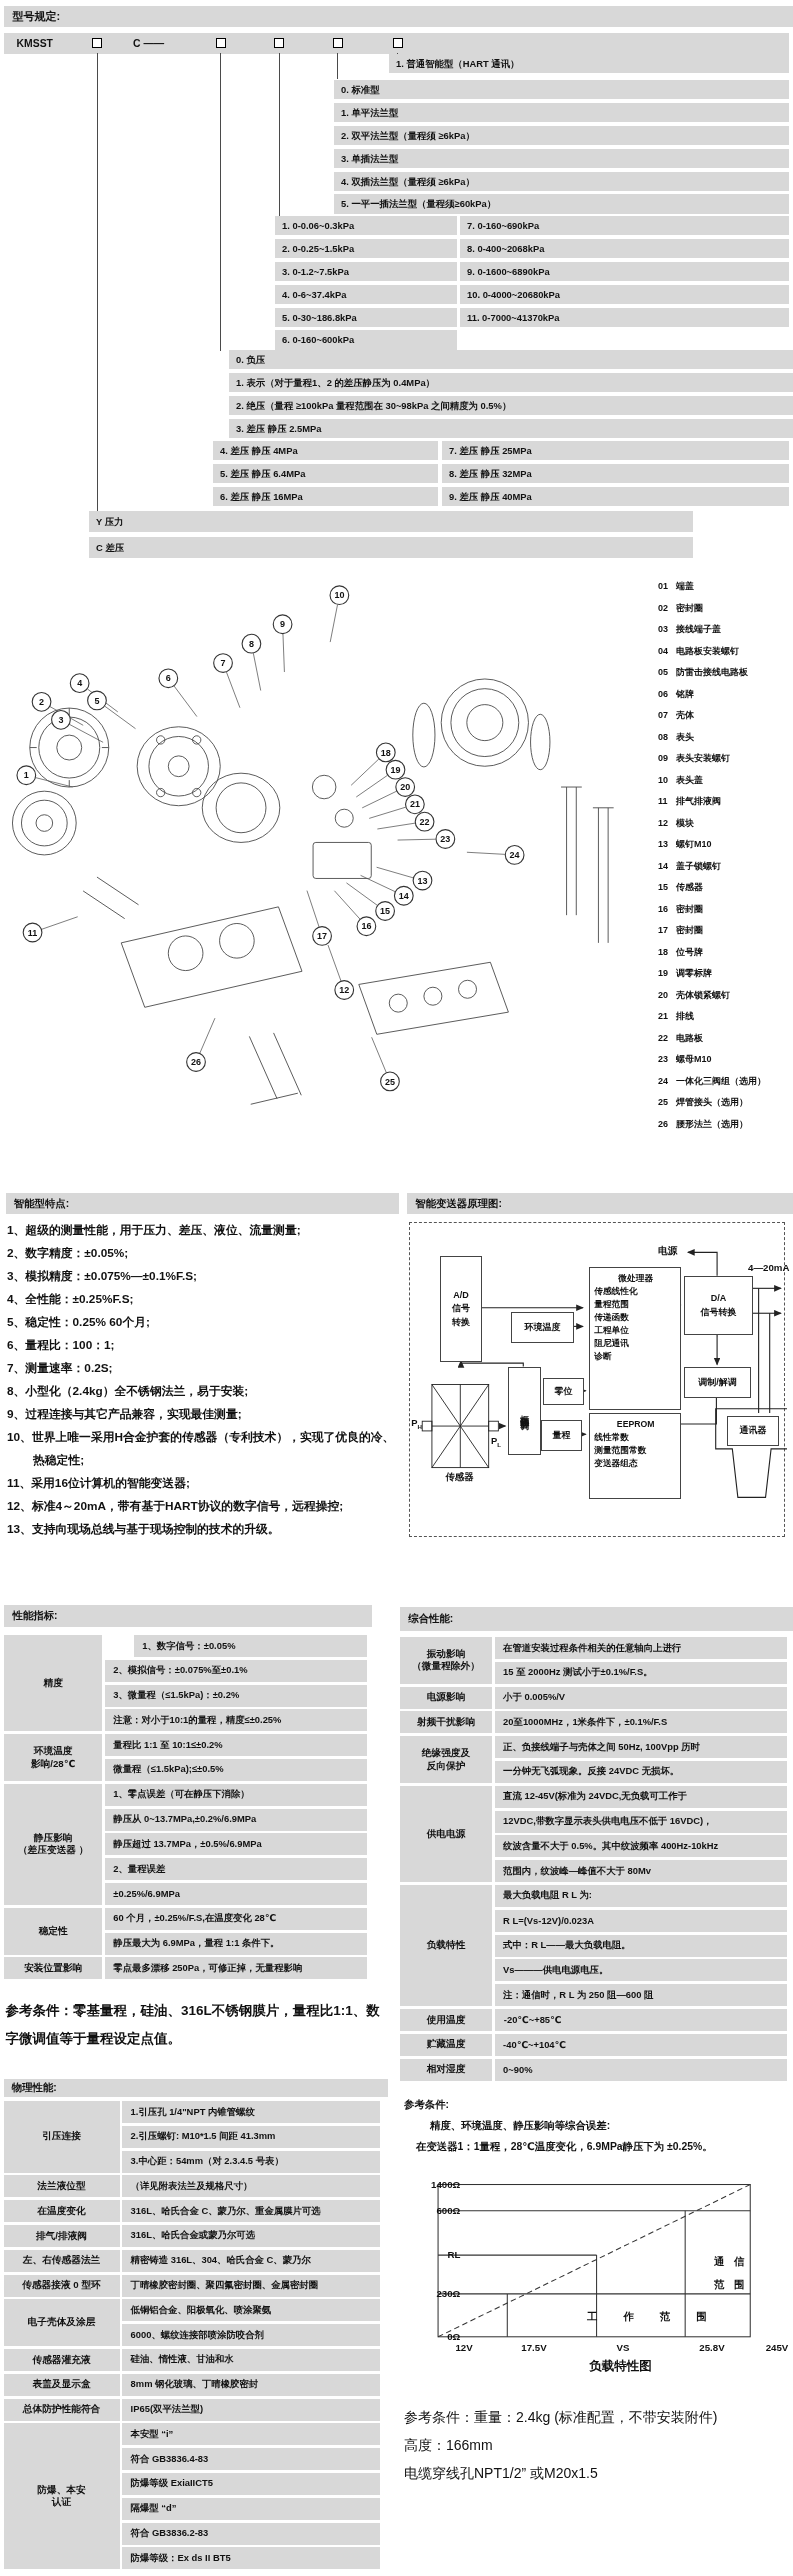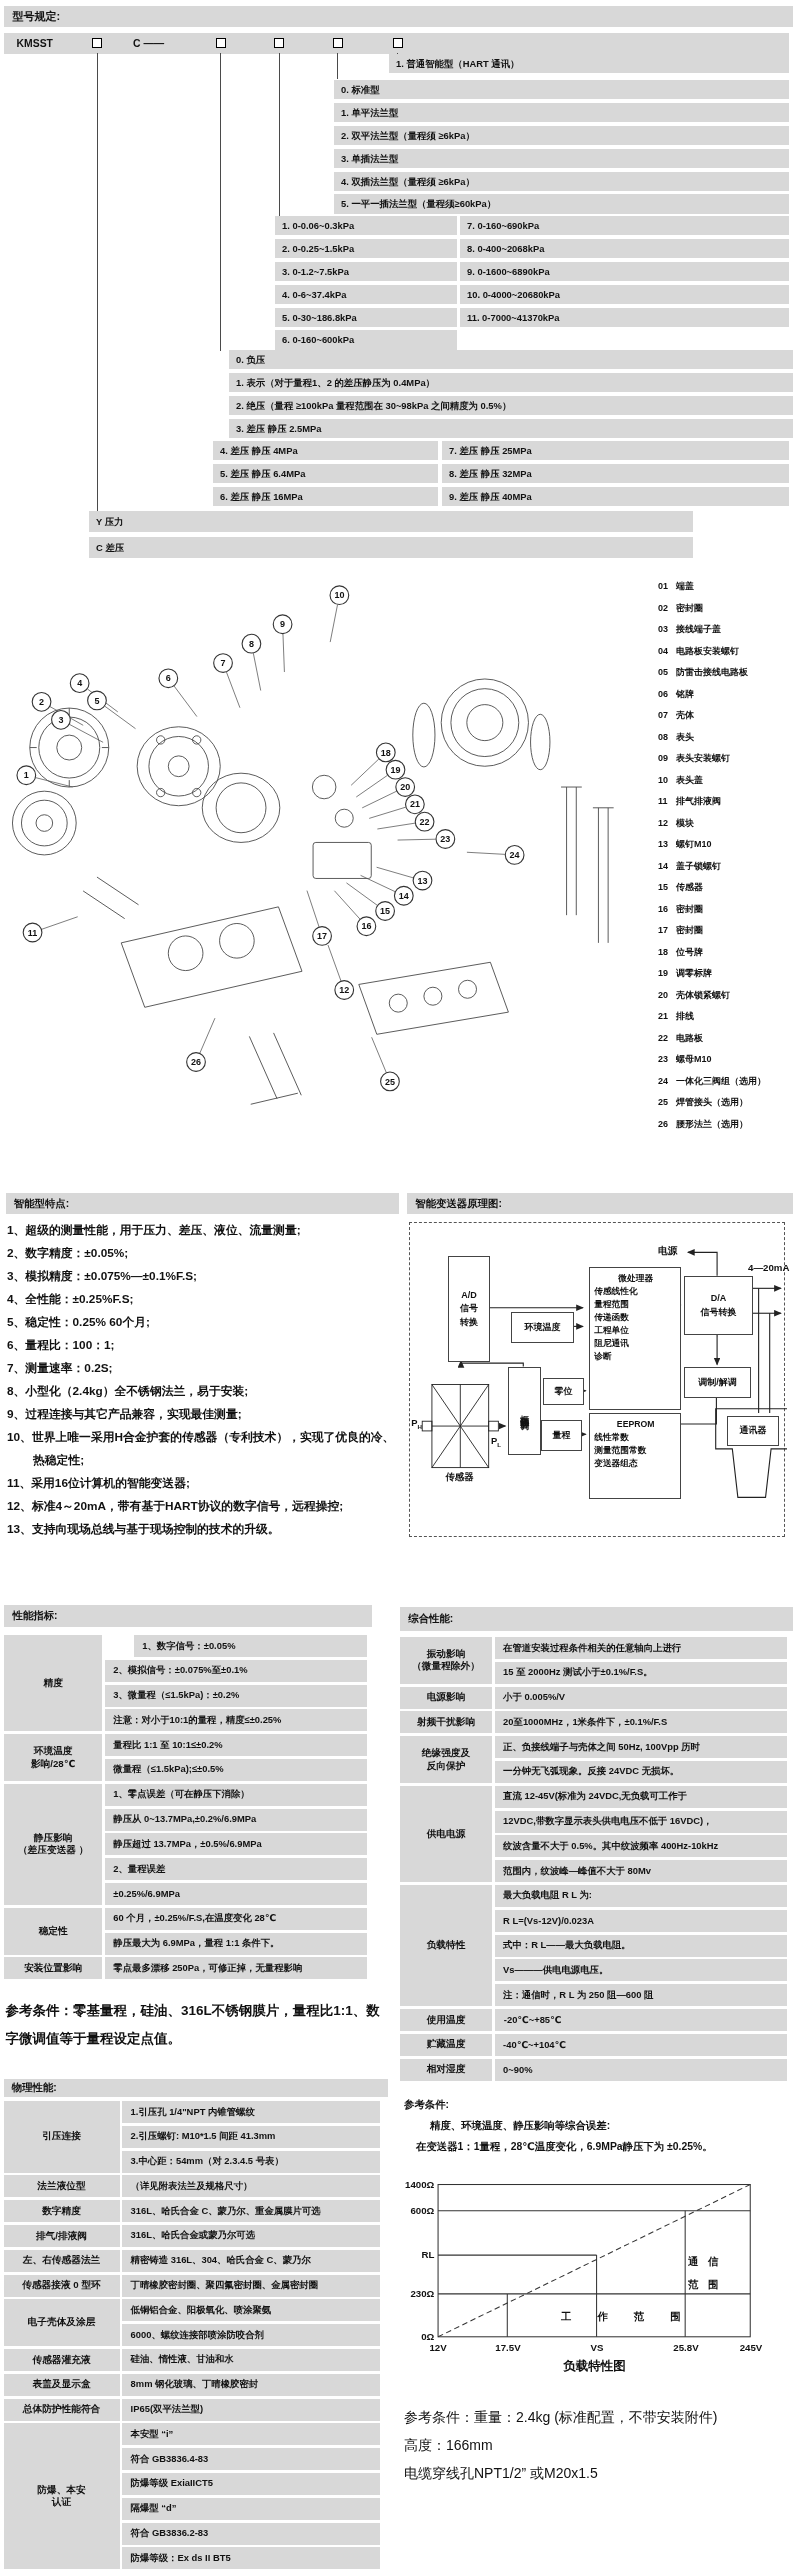--- a/index.html
+++ b/index.html
@@ -35,21 +35,21 @@
   .slabel sub{font-size:6.2px;}
   
   .spec-grid{position:absolute;display:grid;gap:2.8px;grid-auto-rows:22px;}
   .cell{background:#d8d8d8;font-weight:bold;overflow:hidden;}
   .lab{grid-column:1;display:flex;align-items:center;justify-content:center;text-align:center;
        font-size:9.7px;white-space:pre-line;line-height:1.3;}
   .val{grid-column:2;display:flex;align-items:center;padding-left:8.3px;font-size:9.4px;white-space:nowrap;}
   .refpara{position:absolute;font-size:13.5px;font-weight:600;line-height:28px;}
   
   #load-chart{position:absolute;left:400px;top:2167px;width:389px;height:215px;}
-  .chart-lab{position:absolute;font-weight:bold;font-size:9.7px;white-space:nowrap;}
+  .chart-lab{position:absolute;font-weight:bold;font-size:9.7px;white-space:nowrap;margin-left:26px;}
   .ytick{width:33px;text-align:right;}
   .xtick{text-align:center;}
   .note-title{position:absolute;font-weight:bold;font-size:10.4px;}
   .note-line{position:absolute;font-weight:bold;font-size:10.4px;white-space:nowrap;}
   #footnote{position:absolute;left:404px;top:2403px;width:388px;font-size:14px;line-height:28px;}
   svg{position:absolute;left:0;top:0;}
   svg text{font-family:"Liberation Sans","DejaVu Sans",sans-serif;}
 </style>
 </head>
 <body>
@@ -400,21 +400,21 @@
         <path d="M168,217 L168,212 L78,212 L78,209" marker-end="url(#arr)"></path>
         <path d="M446,278 h104 v58 h-24 l-8,70 h-40 l-8,-70 h-24 z"></path>
         <g stroke-width="1.3">
           <rect x="36" y="243" width="82" height="120"></rect>
           <path d="M36,243 L77,303 M118,243 L77,303 M36,363 L77,303 M118,363 L77,303 M77,243 L77,363 M36,303 L118,303"></path>
           <rect x="22" y="296" width="14" height="14"></rect>
           <rect x="118" y="296" width="14" height="14"></rect>
         </g>
       </g>
     </svg>
-    <div class="blk" style="left:41px;top:40px;width:40px;height:104px;text-align:center;">A/D
+    <div class="blk" style="left:33px;top:40px;width:40px;height:104px;text-align:center;">A/D
 信号
 转换</div>
     <div class="blk" style="left:104px;top:96px;width:61px;height:29px;">环境温度</div>
     <div class="blk vert" style="left:101px;top:151px;width:30.5px;height:86px;">振荡和解调</div>
     <div class="blk" style="left:136px;top:162px;width:39px;height:25px;">零位</div>
     <div class="blk" style="left:134px;top:204px;width:39px;height:29px;">量程</div>
     <div class="blk blk-list" style="left:182px;top:51px;width:83px;height:137px;">
       <span class="bt">微处理器</span>
       <span style="padding-left:0;">传感线性化</span>
       <span>量程范围</span>
@@ -500,21 +500,21 @@
     </div>
 
   <div class="bar hdr" style="left:3.5px;top:2079px;width:376px;height:18px;">物理性能:</div>
   <div class="spec-grid" id="physical-table" style="left:3.5px;top:2101px;width:376px;grid-template-columns:116px 1fr;">
       <div class="cell lab" style="grid-row: 1 / span 3;">引压连接</div>
       <div class="cell val" style="grid-row: 1;">1.引压孔 1/4"NPT 内锥管螺纹</div>
       <div class="cell val" style="grid-row: 2;">2.引压螺钉: M10*1.5 间距 41.3mm</div>
       <div class="cell val" style="grid-row: 3;">3.中心距：54mm（对 2.3.4.5 号表）</div>
       <div class="cell lab" style="grid-row: 4 / span 1;">法兰液位型</div>
       <div class="cell val" style="grid-row: 4;">（详见附表法兰及规格尺寸）</div>
-      <div class="cell lab" style="grid-row: 5 / span 1;">数字精度</div>
+      <div class="cell lab" style="grid-row: 5 / span 1;">在温度变化</div>
       <div class="cell val" style="grid-row: 5;">316L、哈氏合金 C、蒙乃尔、重金属膜片可选</div>
       <div class="cell lab" style="grid-row: 6 / span 1;">排气/排液阀</div>
       <div class="cell val" style="grid-row: 6;">316L、哈氏合金或蒙乃尔可选</div>
       <div class="cell lab" style="grid-row: 7 / span 1;">左、右传感器法兰</div>
       <div class="cell val" style="grid-row: 7;">精密铸造 316L、304、哈氏合金 C、蒙乃尔</div>
       <div class="cell lab" style="grid-row: 8 / span 1;">传感器接液 0 型环</div>
       <div class="cell val" style="grid-row: 8;">丁晴橡胶密封圈、聚四氟密封圈、金属密封圈</div>
       <div class="cell lab" style="grid-row: 9 / span 2;">电子壳体及涂层</div>
       <div class="cell val" style="grid-row: 9;">低铜铝合金、阳极氧化、喷涂聚氨</div>
       <div class="cell val" style="grid-row: 10;">6000、螺纹连接部喷涂防咬合剂</div>

